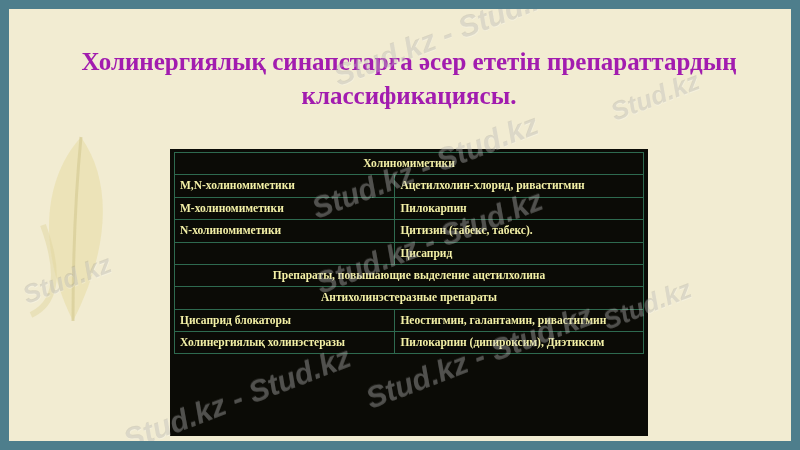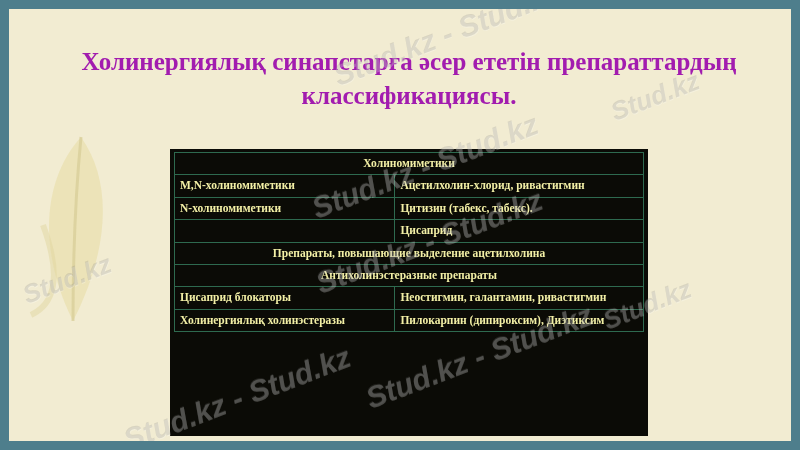--- a/index.html
+++ b/index.html
@@ -135,20 +135,24 @@
         </colgroup>
       <tbody>
         <tr>
           <td class="span-head" colspan="2">Холиномиметики</td>
         </tr>
         <tr>
           <td>M,N-холиномиметики</td>
           <td>Ацетилхолин-хлорид, ривастигмин</td>
         </tr>
         <tr>
+          <td>M-холиномиметики</td>
+          <td>Пилокарпин</td>
+        </tr>
+        <tr>
           <td>N-холиномиметики</td>
           <td>Цитизин (табекс, табекс).</td>
         </tr>
         <tr>
           <td></td>
           <td>Цисаприд</td>
         </tr>
         <tr>
           <td class="span-head" colspan="2">Препараты, повышающие выделение ацетилхолина</td>
         </tr>

